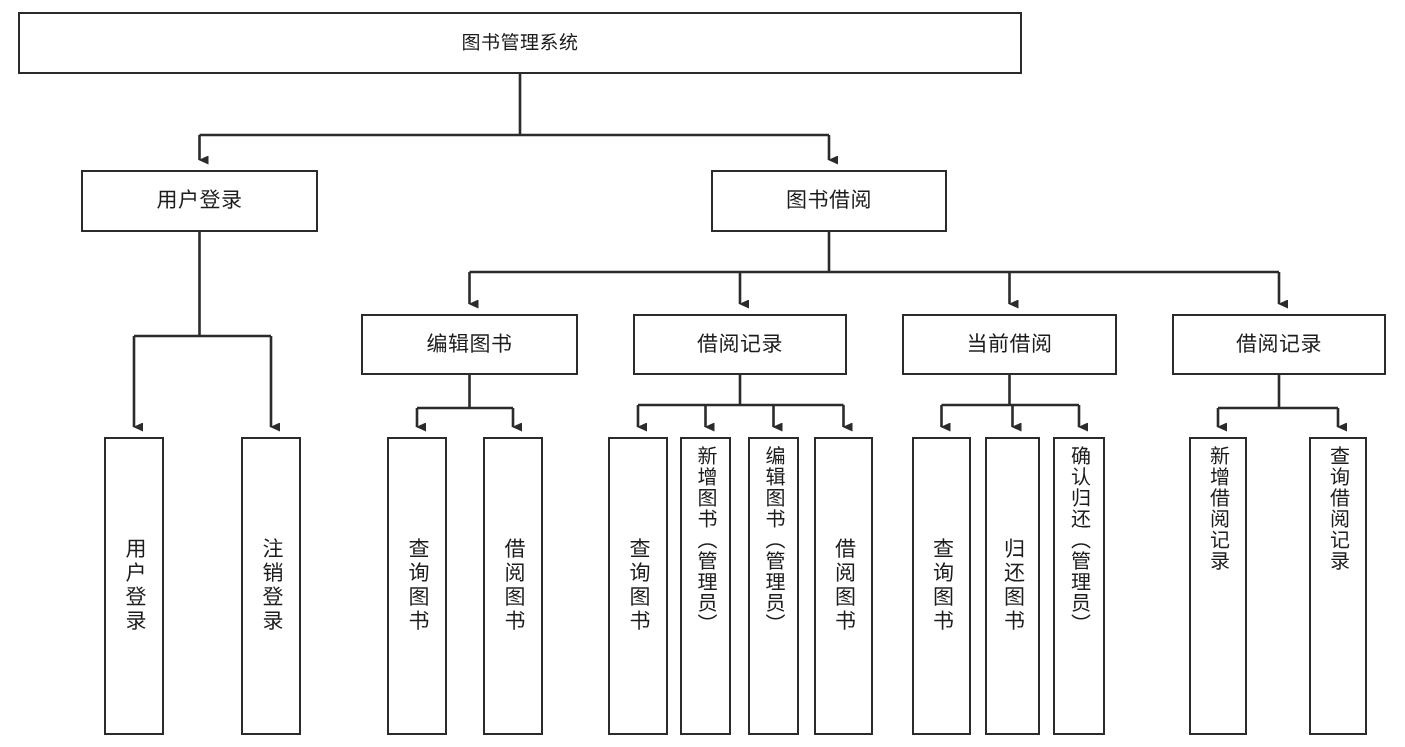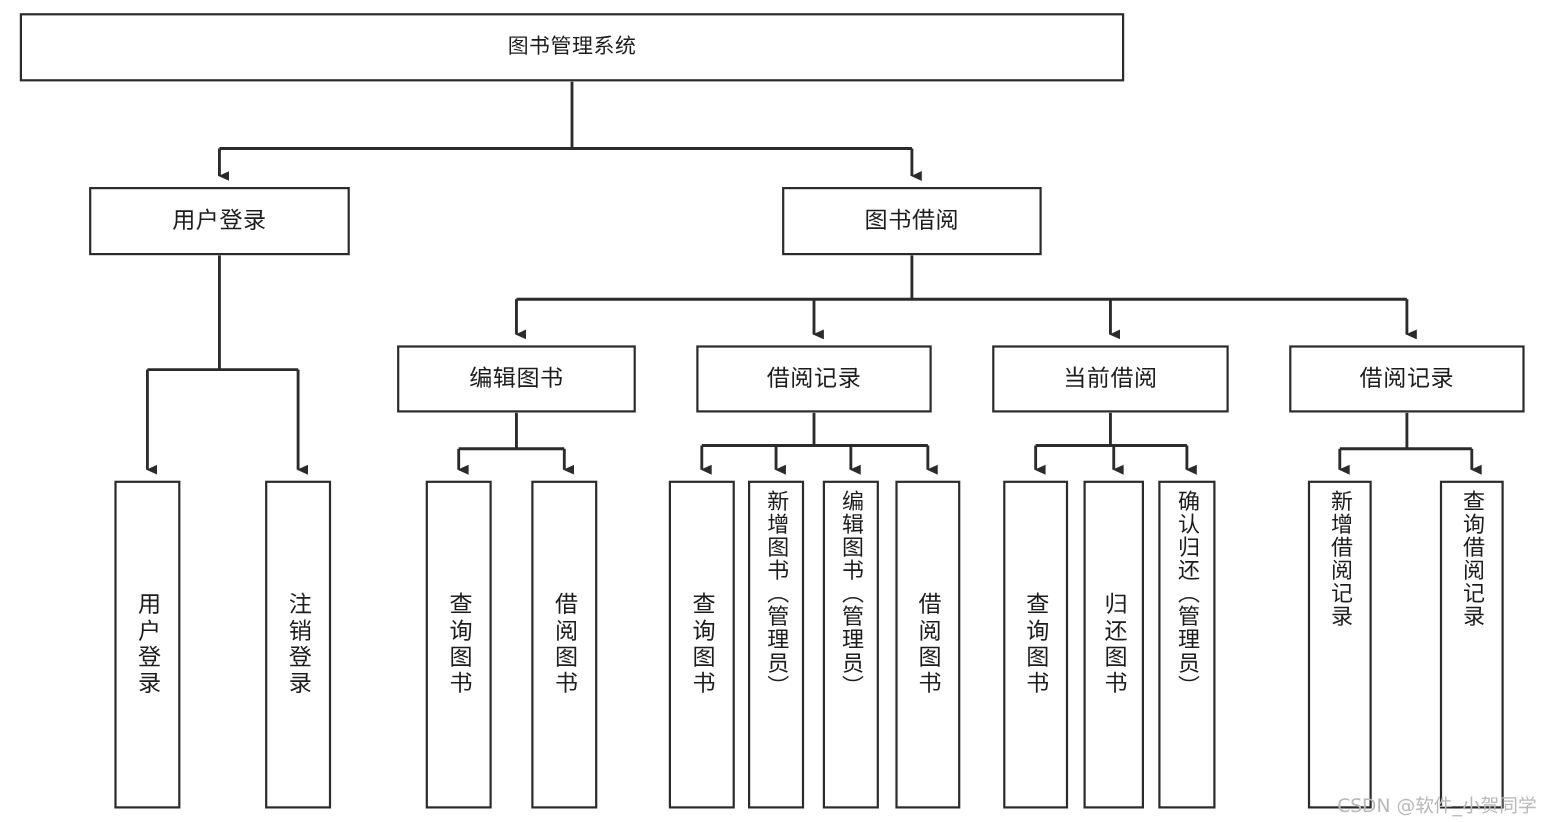--- a/index.html
+++ b/index.html
@@ -186,15 +186,14 @@
         <span class="node-label">确认归还（管理员）</span>
       </div>
       <div class="node vert tall-text" style="left: 1189px; top: 437px; width: 58px; height: 298px;">
         <span class="node-label">新增借阅记录</span>
       </div>
       <div class="node vert tall-text" style="left: 1309px; top: 437px; width: 58px; height: 298px;">
         <span class="node-label">查询借阅记录</span>
       </div>
     </div>
 
-  <div id="watermark">CSDN @软件_小贺同学</div>
 
 </div>
 
 </body></html>

